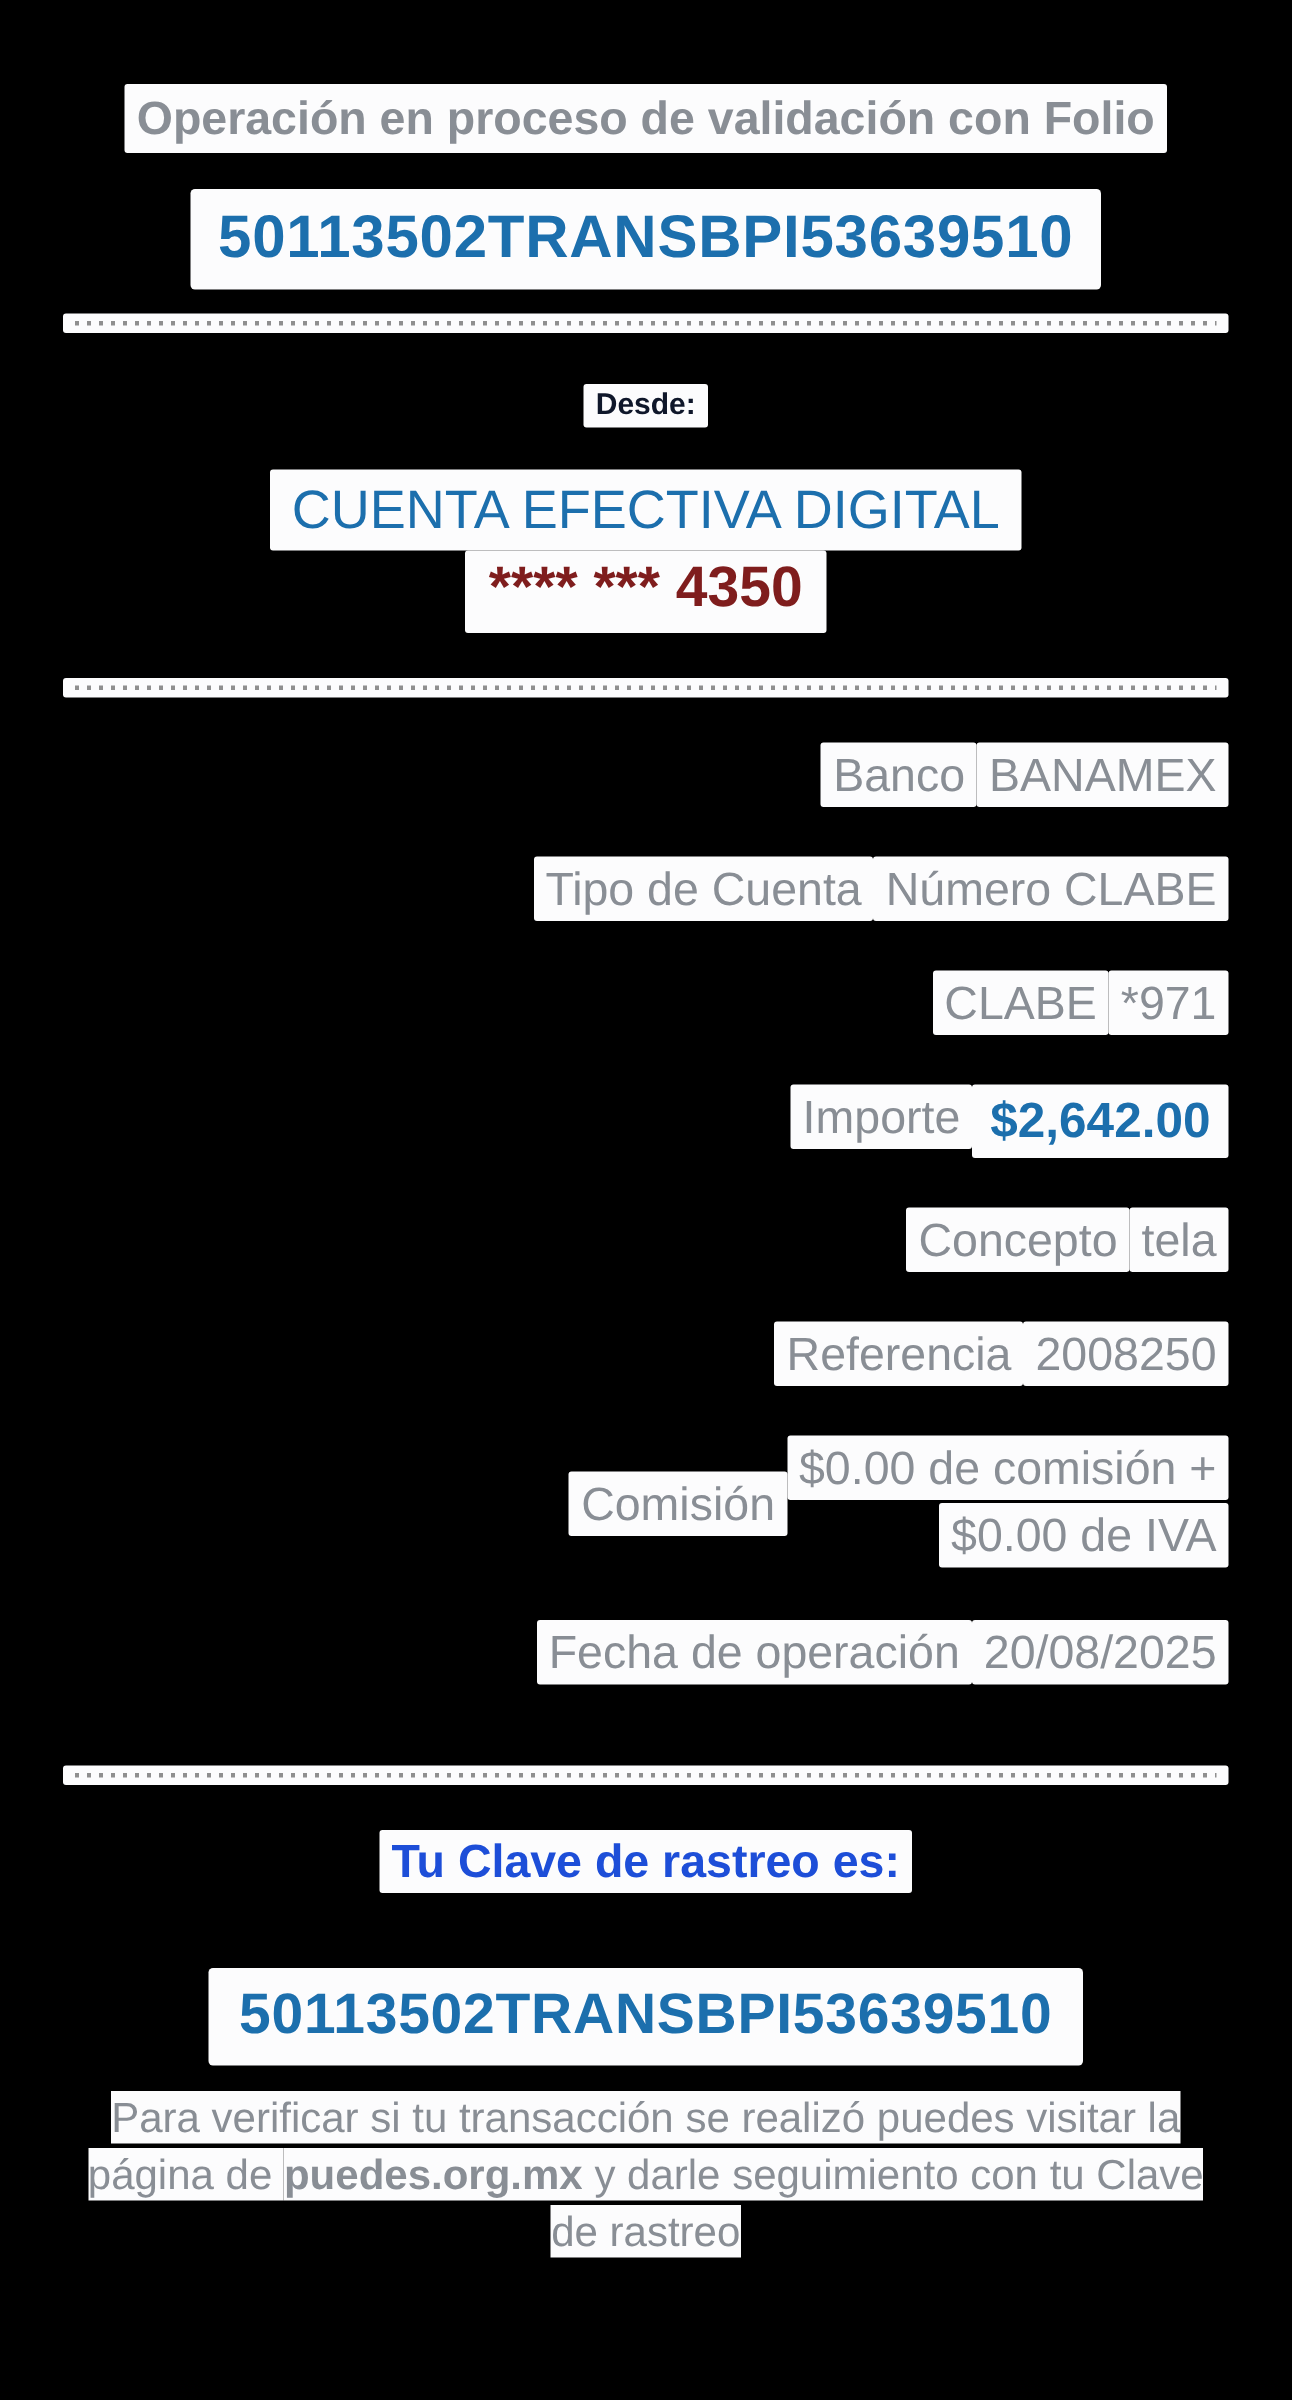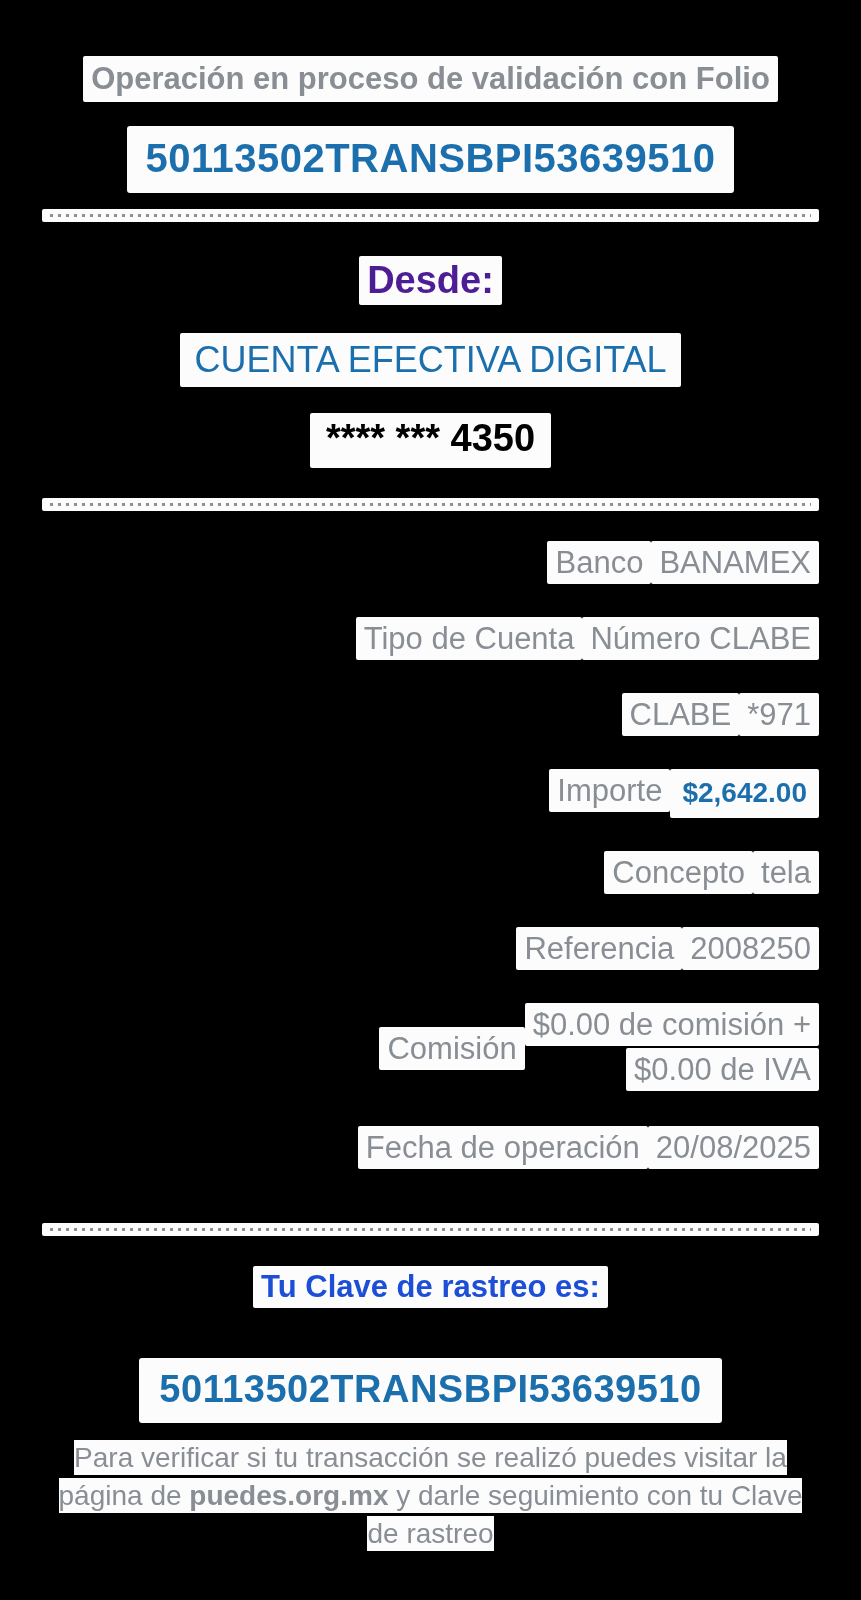--- a/index.html
+++ b/index.html
@@ -61,36 +61,35 @@
     height: 3px;
     background-image: repeating-linear-gradient(90deg,
       #8f8f8f 0, #8f8f8f 3px, transparent 3px, transparent 8px);
   }
   .divider-1 { margin-top: 16px; }
   .divider-2 { margin-top: 30px; }
   .divider-3 { margin-top: 54px; }
 
   .desde-label {
     margin-top: 34px;
-    font-size: 38px;
-    font-weight: bold;
-    color: #4c1d95;
+    font-size: 20px;
+    font-weight: bold;
+    color: #0f172a;
   }
   .account-name {
     margin-top: 28px;
     font-size: 36px;
     font-weight: normal;
     color: #1c6fad;
   }
   .account-name .halo { padding: 6px 14px; }
   .account-mask {
-    margin-top: 26px;
     font-size: 38px;
     font-weight: bold;
-    color: #000000;
+    color: #7f1d1d;
   }
   .account-mask .halo { padding: 4px 16px 8px; }
 
   .rows { margin-top: 30px; }
   .row {
     display: flex;
     justify-content: flex-end;
     align-items: flex-start;
     margin-bottom: 33px;
     font-size: 31px;
@@ -98,21 +97,21 @@
     line-height: 37px;
   }
   .row .label { text-align: left; }
   .row .value { text-align: right; }
   .row-comision { align-items: center; }
   .value-stack { display: flex; flex-direction: column; align-items: flex-end; text-align: right; }
   .value-stack .halo { margin-bottom: 2px; }
   .value-accent {
     color: #1c6fad;
     font-weight: bold;
-    font-size: 28px;
+    font-size: 33px;
     padding: 5px 12px 7px;
   }
 
   .tracking-label {
     margin-top: 30px;
     font-size: 31px;
     font-weight: bold;
     color: #1d4ed8;
   }
   .tracking-box-wrap { margin-top: 50px; }

